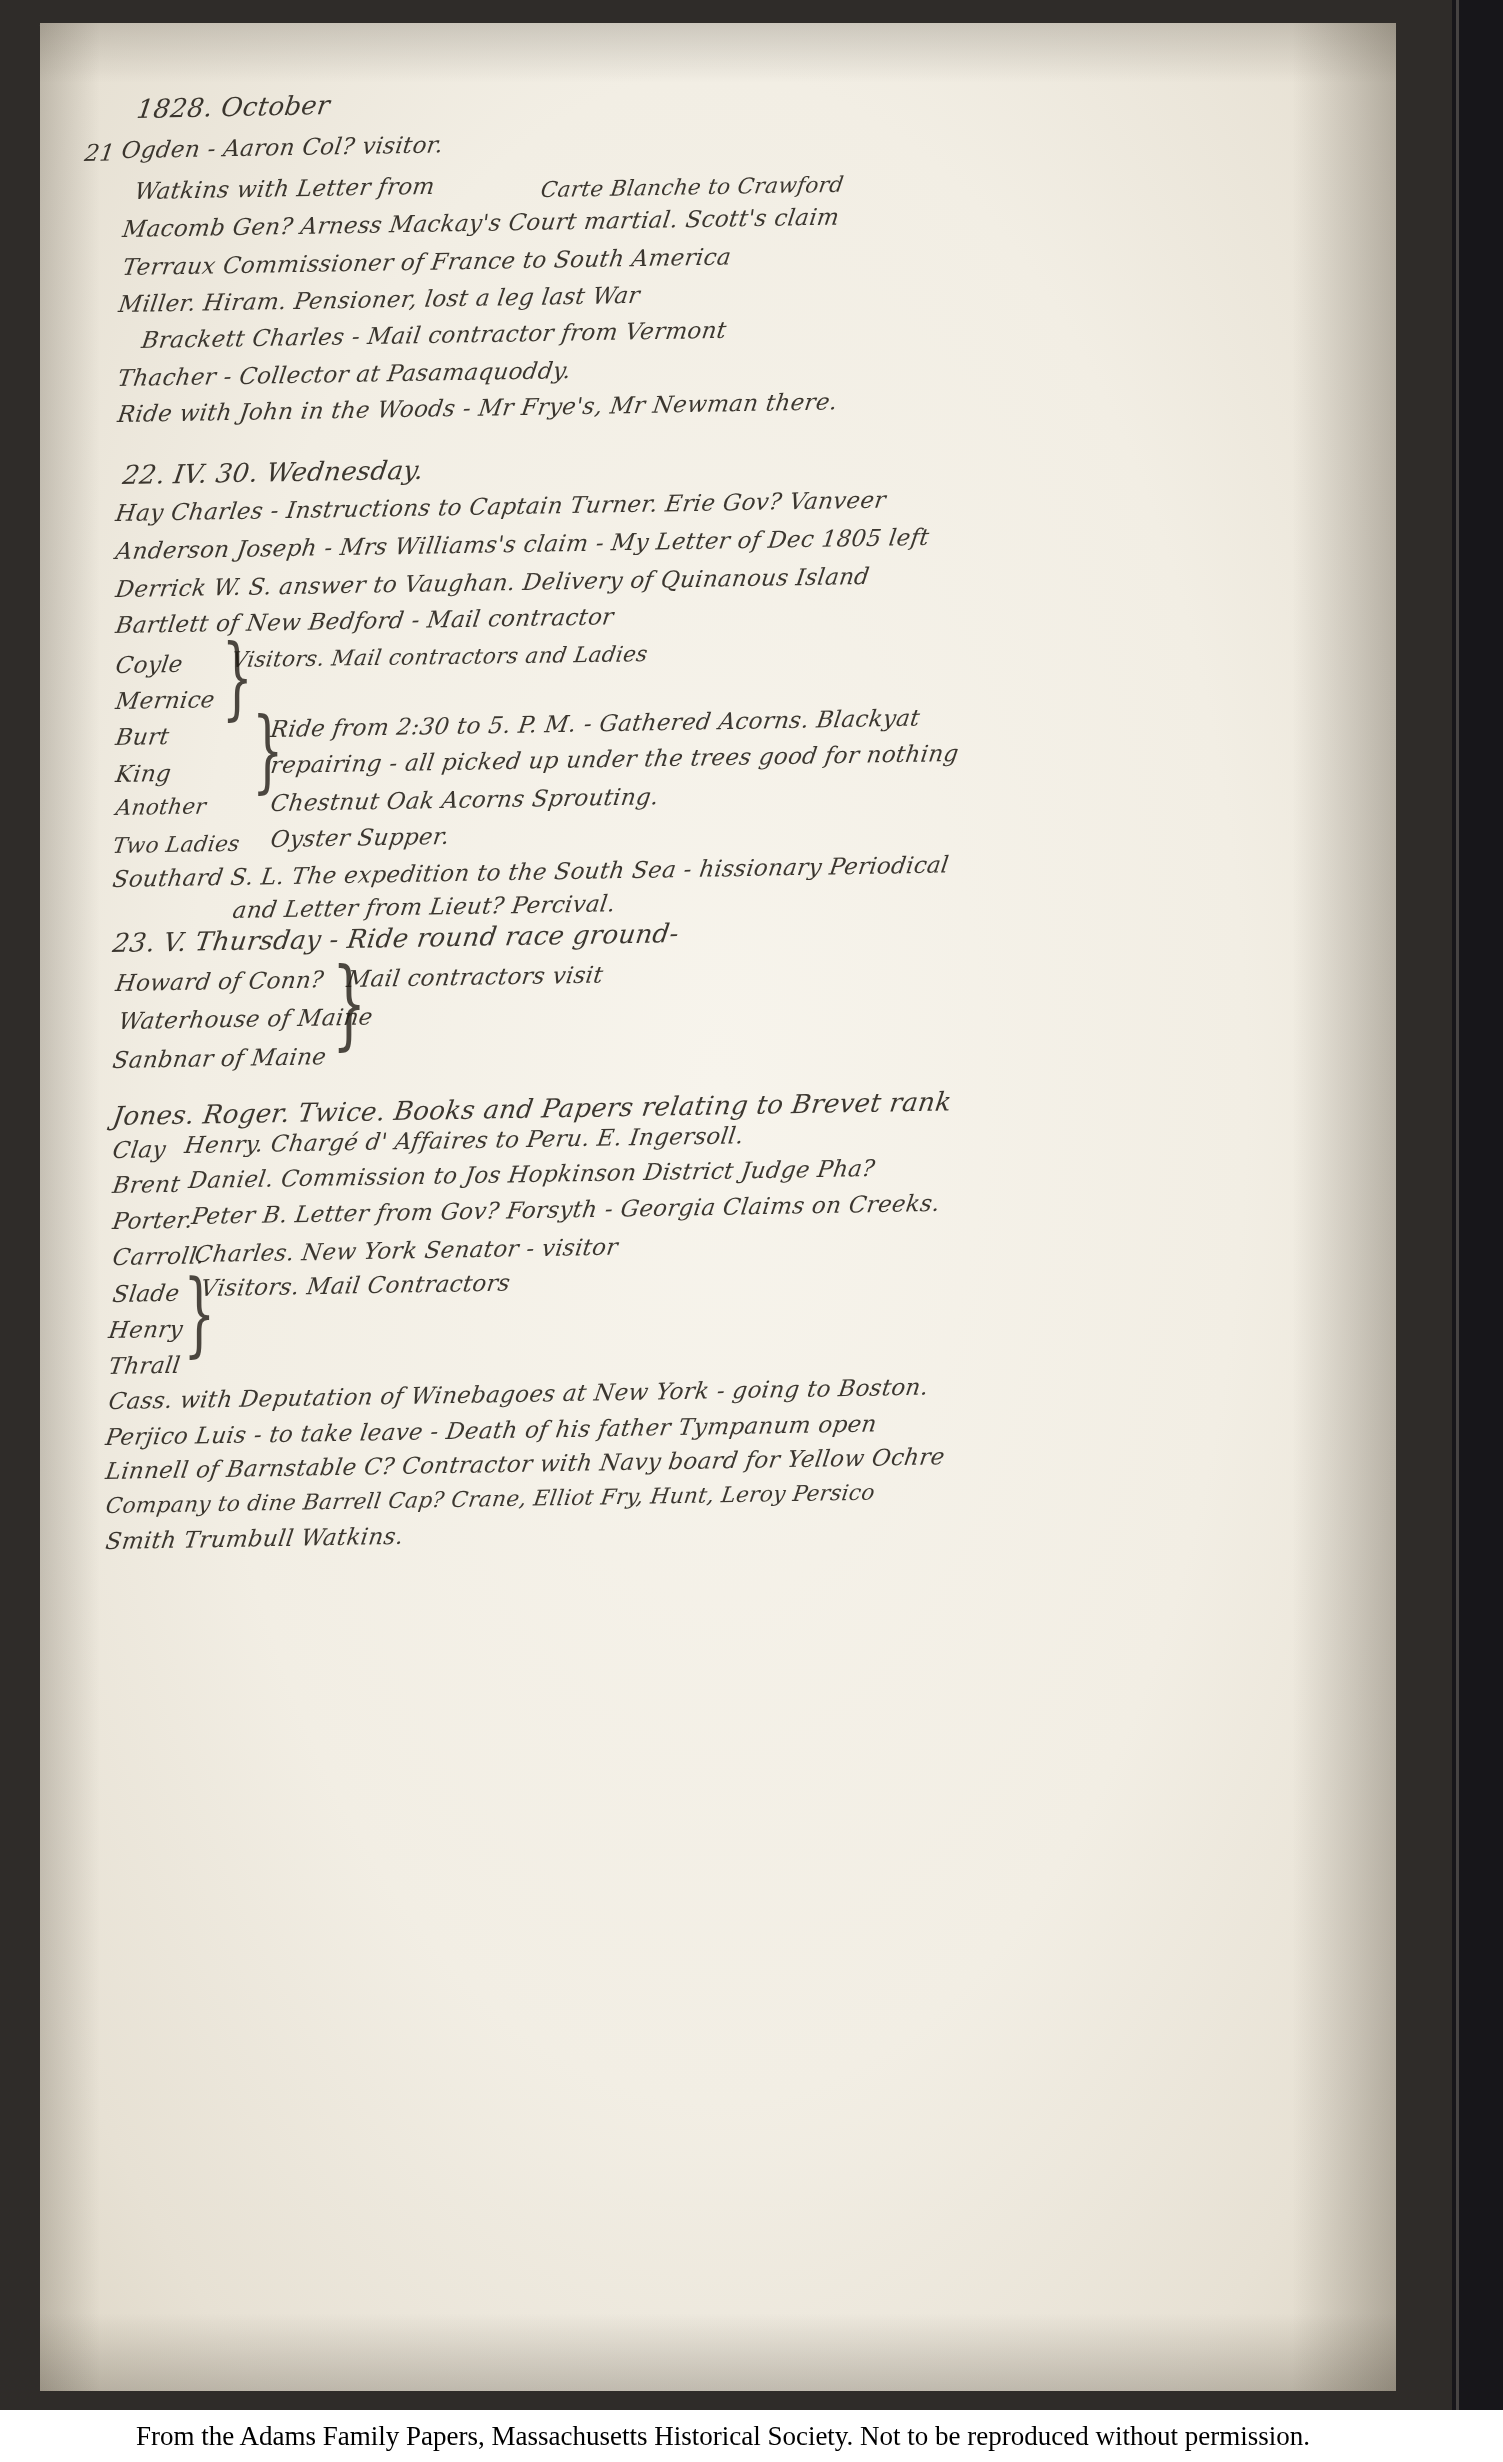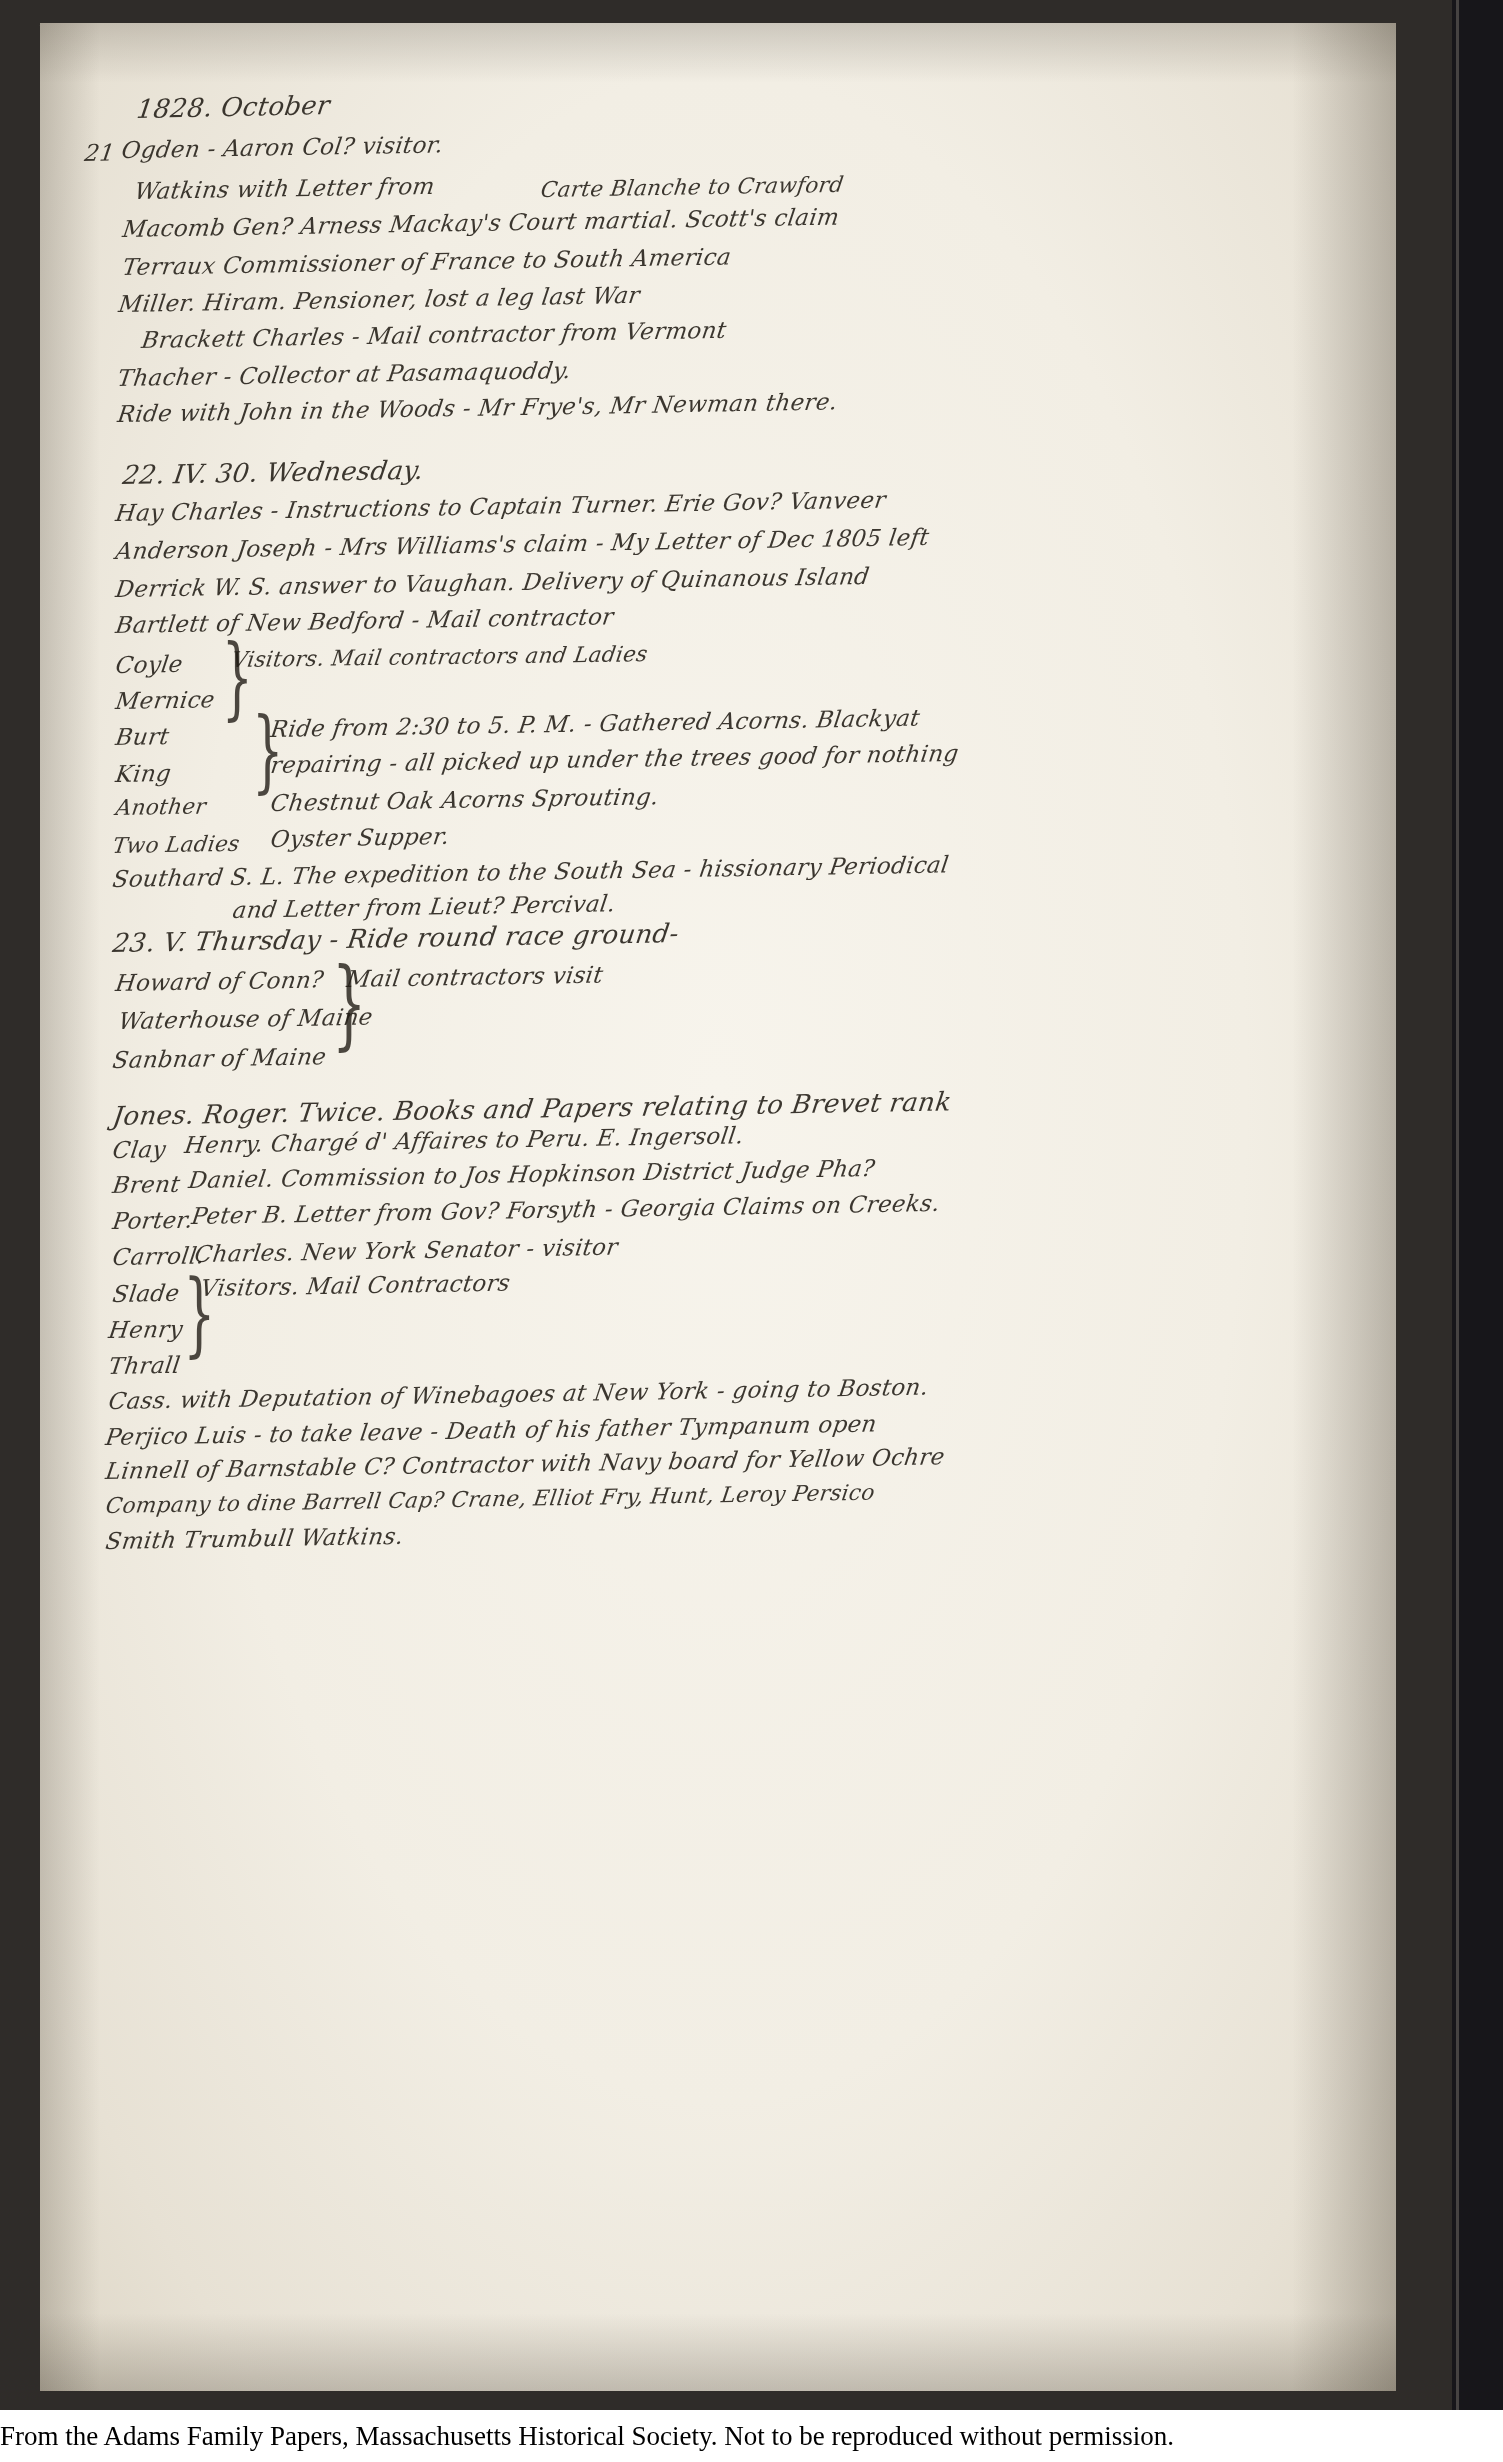--- a/index.html
+++ b/index.html
@@ -113,21 +113,22 @@
   
   #caption-bar {
     position: absolute;
     left: 0;
     top: 2410px;
     width: 1422px;
     height: 53px;
     background: #ffffff;
     display: flex;
     align-items: center;
-    justify-content: flex-start;
+    justify-content: center;
+    padding-left: 12px;
   }
   #caption-text {
     font-family: "Liberation Serif", serif;
     font-size: 27px;
     color: #000000;
     white-space: nowrap;
   }
 </style>
 </head>
 <body>

